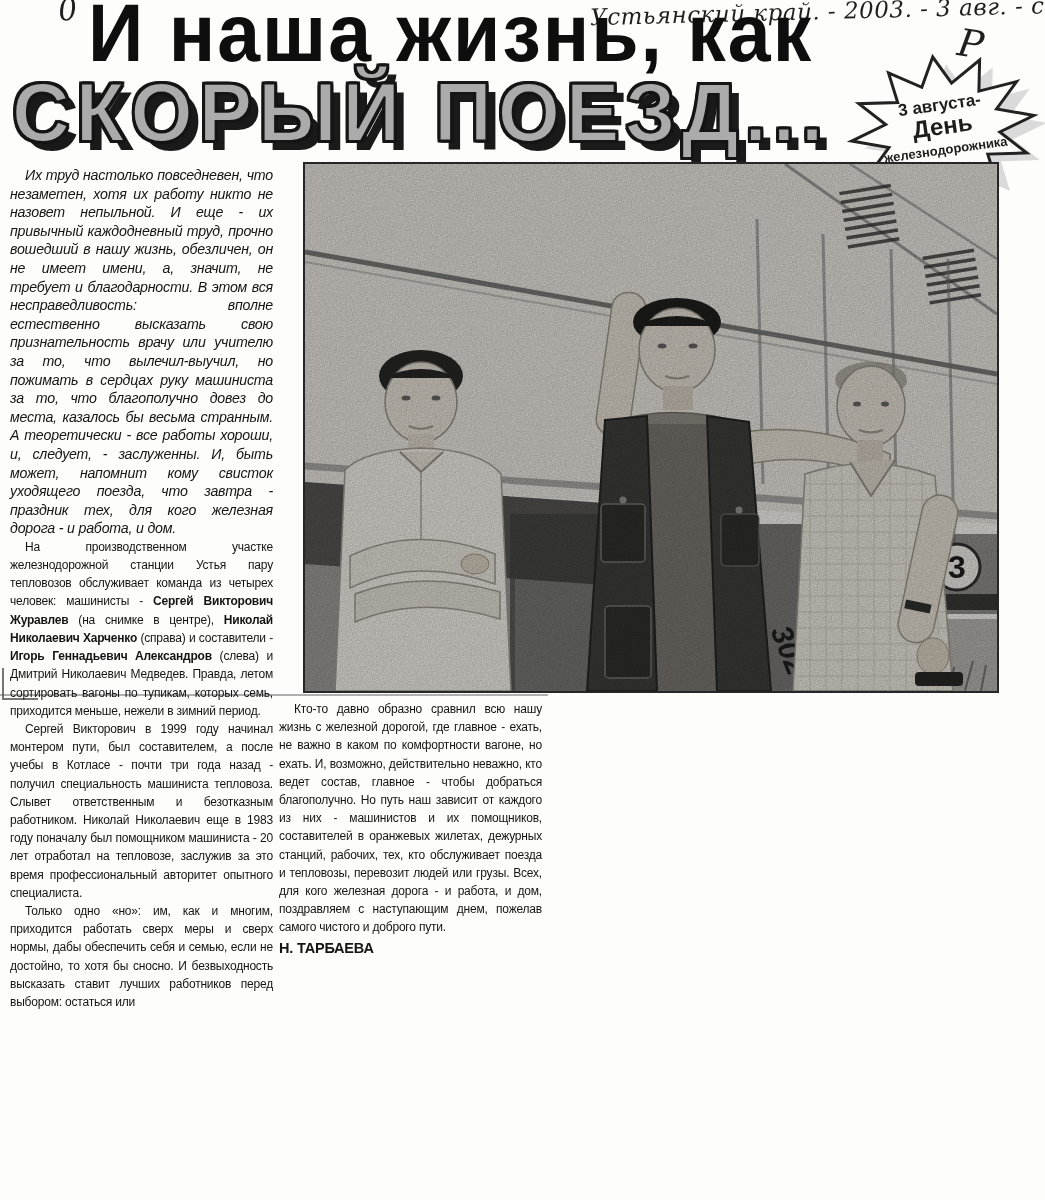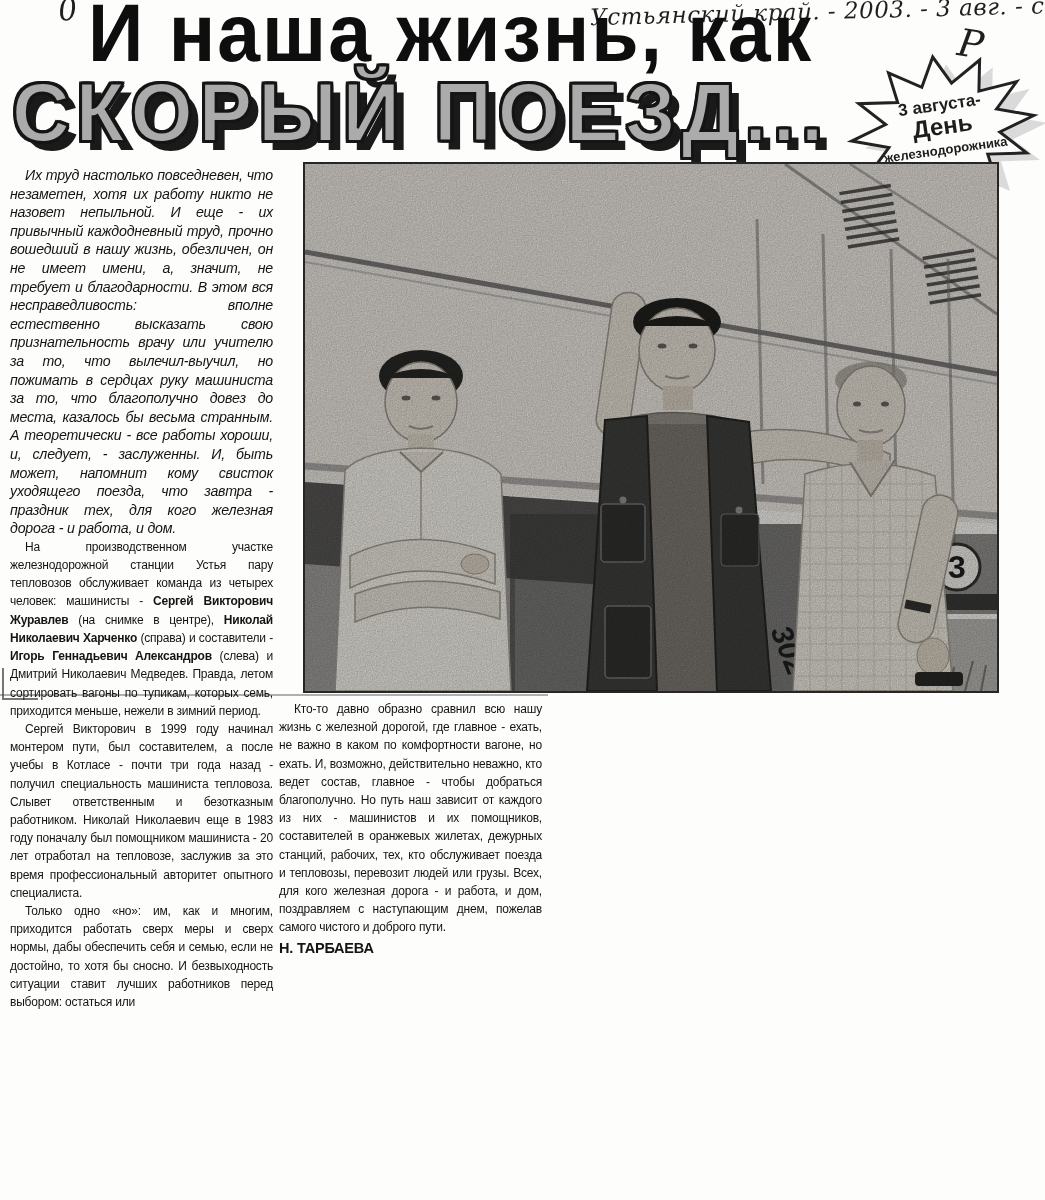--- a/index.html
+++ b/index.html
@@ -191,21 +191,21 @@
     </svg>
   </div>
 
   <div class="fold-line"></div>
   <div class="pencil-bracket"></div>
 
   <div class="col col1">
       <p class="lead indent"><span>Их труд настолько повседневен, что незаметен, хотя их работу никто не назовет непыльной. И еще - их привычный каждодневный труд, прочно вошедший в нашу жизнь, обезличен, он не имеет имени, а, значит, не требует и благодарности. В этом вся несправедливость: вполне естественно высказать свою признательность врачу или учителю за то, что вылечил-выучил, но пожимать в сердцах руку машиниста за то, что благополучно довез до места, казалось бы весьма странным. А теоретически - все работы хороши, и, следует, - заслуженны. И, быть может, напомнит кому свисток уходящего поезда, что завтра - праздник тех, для кого железная дорога - и работа, и дом.</span></p>
       <p class="indent"><span>На производственном участке железнодорожной станции Устья пару тепловозов обслуживает команда из четырех человек: машинисты - </span><span class="b">Сергей Викторович Журавлев</span><span> (на снимке в центре), </span><span class="b">Николай Николаевич Харченко</span><span> (справа) и составители - </span><span class="b">Игорь Геннадьевич Александров</span><span> (слева) и Дмитрий Николаевич Медведев. Правда, летом сортировать вагоны по тупикам, которых семь, приходится меньше, нежели в зимний период.</span></p>
       <p class="indent"><span>Сергей Викторович в 1999 году начинал монтером пути, был составителем, а после учебы в Котласе - почти три года назад - получил специальность машиниста тепловоза. Слывет ответственным и безотказным работником. Николай Николаевич еще в 1983 году поначалу был помощником машиниста - 20 лет  отработал на тепловозе, заслужив за это время профессиональный авторитет опытного специалиста.</span></p>
-      <p class="indent"><span>Только одно «но»: им, как и многим, приходится работать сверх меры и сверх нормы, дабы обеспечить себя и семью, если не достойно, то хотя бы сносно. И безвыходность ситуации ставит лучших работников перед выбором: остаться или</span></p>
+      <p class="indent"><span>Только одно «но»: им, как и многим, приходится работать сверх меры и сверх нормы, дабы обеспечить себя и семью, если не достойно, то хотя бы сносно. И безвыходность высказать ставит лучших работников перед выбором: остаться или</span></p>
     </div>
 
   <div class="col col2">
     <div>
         <p class="indent"><span>Кто-то давно образно сравнил всю нашу жизнь с железной дорогой, где главное - ехать, не важно в каком по комфортности вагоне, но ехать. И, возможно, действительно неважно, кто ведет состав, главное - чтобы добраться благополучно. Но путь наш зависит от каждого из них - машинистов и их помощников, составителей в оранжевых жилетах, дежурных станций, рабочих, тех, кто обслуживает поезда и тепловозы, перевозит людей или грузы. Всех, для кого железная дорога - и работа, и дом, поздравляем с наступающим днем, пожелав самого чистого и доброго пути.</span></p>
       </div>
     <p class="byline">Н. ТАРБАЕВА</p>
   </div>
 
 </div>

